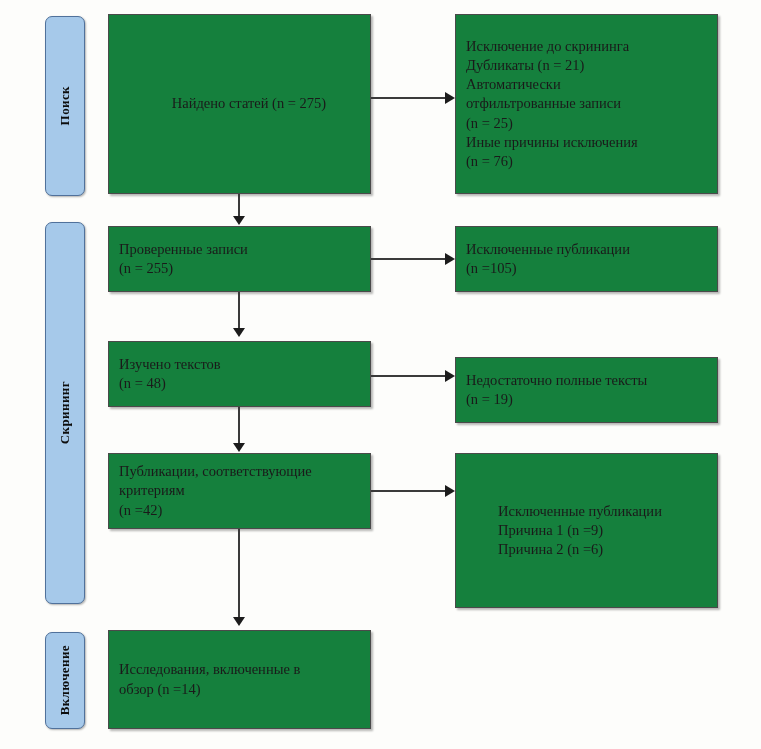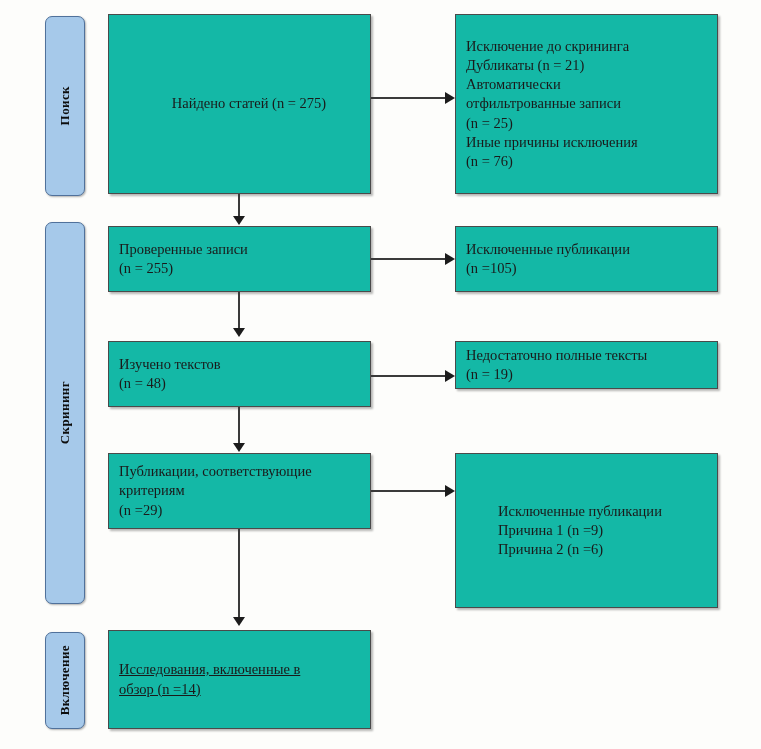--- a/index.html
+++ b/index.html
@@ -36,21 +36,21 @@
     font-weight: bold;
     font-size: 13px;
     letter-spacing: 0.4px;
     white-space: nowrap;
     color: #0d0d0d;
   }
 
   
   .flow-box {
     position: absolute;
-    background: #14b8a6;
+    background: #15803d;
     border: 1.3px solid #4a4a4a;
     box-sizing: border-box;
     box-shadow: 2px 2px 2px rgba(0,0,0,0.28);
     display: flex;
     flex-direction: column;
     justify-content: center;
   }
   .box-text {
     font-size: 14.5px;
     line-height: 1.33;
@@ -144,47 +144,47 @@
   <div class="arrow-right" style="left:445px; top:253px;"></div>
 
   <div class="conn-v" style="left:238px; top:292px; height:38px;"></div>
   <div class="arrow-down" style="left:233px; top:328px;"></div>
 
   <div class="flow-box" style="left:108px; top:341px; width:263px; height:66px;">
     <div class="box-text">Изучено текстов
 (n = 48)</div>
   </div>
 
-  <div class="flow-box" style="left:455px; top:341px; width:263px; height:48px;">
+  <div class="flow-box" style="left:455px; top:357px; width:263px; height:66px;">
     <div class="box-text">Недостаточно полные тексты
 (n = 19)</div>
   </div>
 
   <div class="conn-h" style="left:371px; top:375px; width:76px;"></div>
   <div class="arrow-right" style="left:445px; top:370px;"></div>
 
   <div class="conn-v" style="left:238px; top:407px; height:38px;"></div>
   <div class="arrow-down" style="left:233px; top:443px;"></div>
 
   <div class="flow-box" style="left:108px; top:453px; width:263px; height:76px;">
     <div class="box-text">Публикации, соответствующие
 критериям
-(n =29)</div>
+(n =42)</div>
   </div>
 
   <div class="flow-box" style="left:455px; top:453px; width:263px; height:155px;">
     <div class="box-text indent-block">Исключенные публикации
 Причина 1 (n =9)
 Причина 2 (n =6)</div>
   </div>
 
   <div class="conn-h" style="left:371px; top:490px; width:76px;"></div>
   <div class="arrow-right" style="left:445px; top:485px;"></div>
 
   <div class="conn-v" style="left:238px; top:529px; height:90px;"></div>
   <div class="arrow-down" style="left:233px; top:617px;"></div>
 
-  <div class="flow-box" style="left:108px; top:630px; width:263px; height:99px;text-decoration:underline;">
+  <div class="flow-box" style="left:108px; top:630px; width:263px; height:99px;">
     <div class="box-text">Исследования, включенные в
 обзор (n =14)</div>
   </div>
 
 </div>
 
 </body></html>

